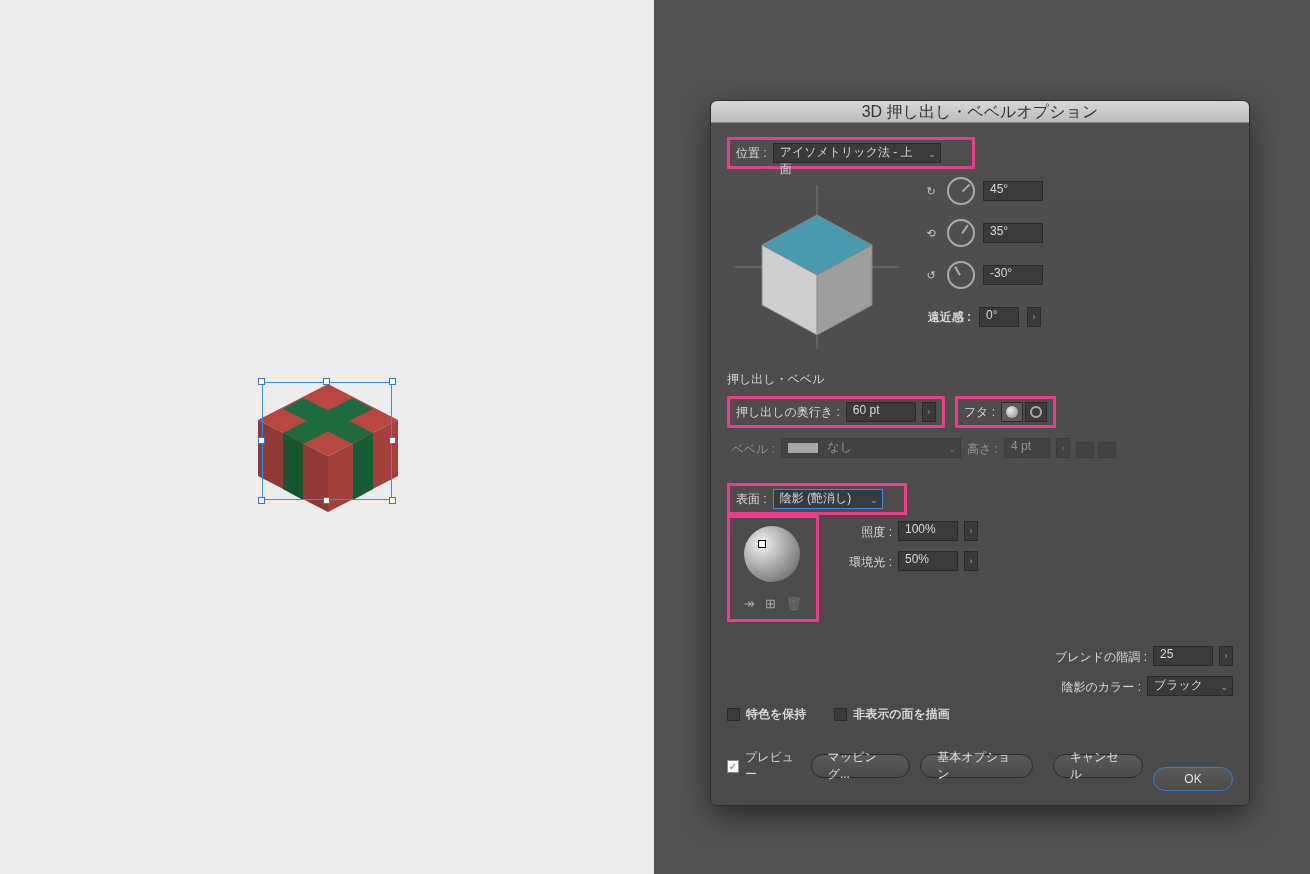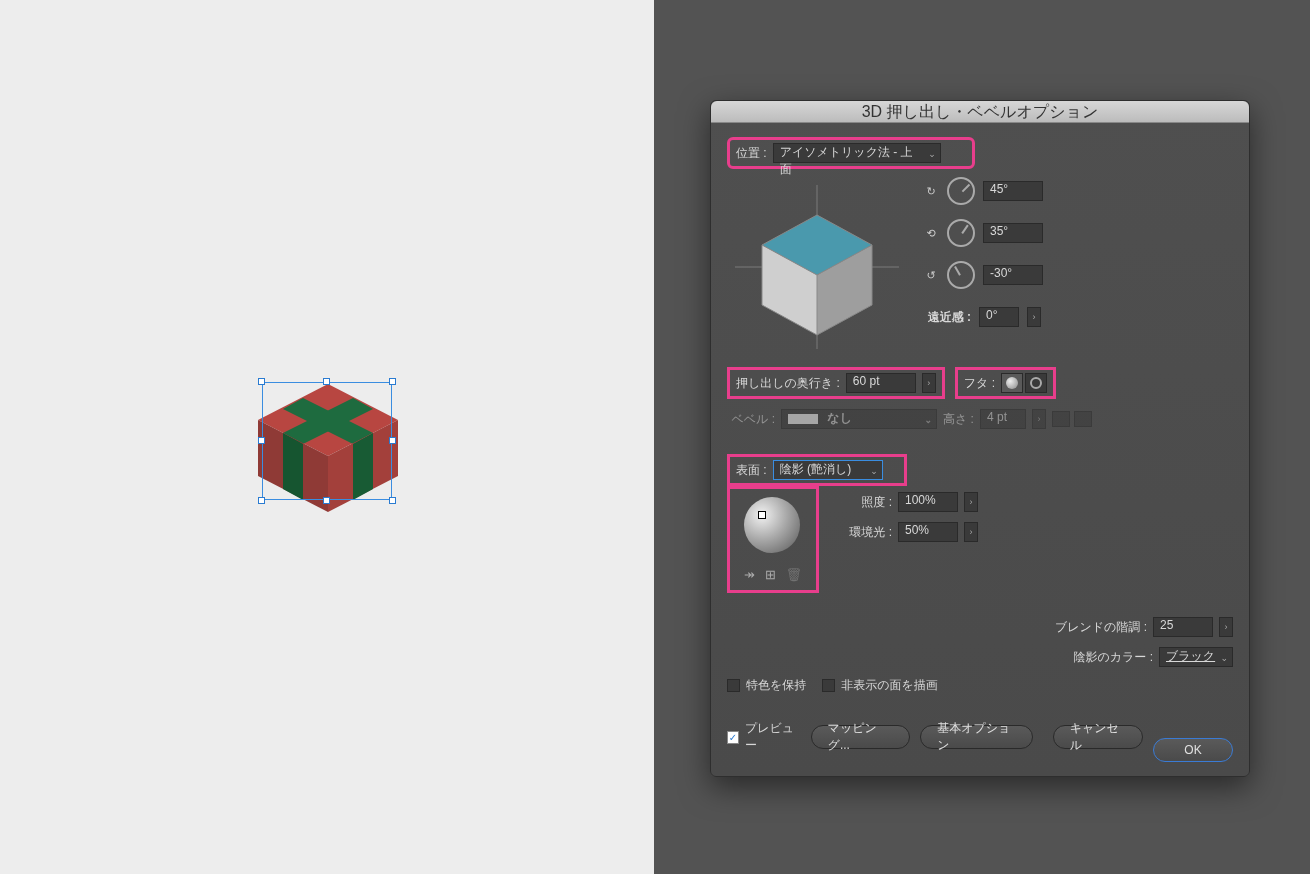--- a/index.html
+++ b/index.html
@@ -25,21 +25,21 @@
     background: linear-gradient(#d7d7d7,#bcbcbc);
     border-top-left-radius: 6px;
     border-top-right-radius: 6px;
     text-align: center;
     line-height: 22px;
     color: #333;
     font-size: 16px;
     border-bottom: 1px solid #888;
   }
   .dialog-body { padding: 14px 16px; }
-  .row { display: flex; align-items: center; margin-bottom: 10px; gap: 6px; }
+  .row { display: flex; align-items: flex-end; margin-bottom: 10px; gap: 6px; }
   .label { text-align: right; color: #d8d8d8; }
   .select, .num-input {
     background: #3a3a3a;
     border: 1px solid #2a2a2a;
     color: #d8d8d8;
     height: 20px;
     padding: 0 6px;
     font-size: 12px;
   }
   .select { padding-right: 16px; position: relative; }
@@ -160,21 +160,21 @@
     <div class="handle" style="right:-4px;bottom:-4px;"></div>
   </div>
 </div>
 
 <div class="panel-area"></div>
 
 <div class="dialog">
   <div class="titlebar">3D 押し出し・ベベルオプション</div>
   <div class="dialog-body">
 
-    <div class="highlight" style="width:248px;border-radius:6px;">
+    <div class="highlight" style="width:248px;">
       <span class="label">位置 :</span>
       <div class="select" style="width:168px;">
         <span>アイソメトリック法 - 上面</span>
         <span class="chev">⌄</span>
       </div>
     </div>
 
     <div class="row" style="align-items:flex-start; margin-top:8px;">
       <div class="cube-preview">
         <svg width="180" height="180" viewBox="0 0 180 180">
@@ -207,20 +207,21 @@
           <div class="num-input">-30°</div>
         </div>
         <div class="rot-row" style="margin-top:4px;">
           <span class="label" style="width:48px;font-weight:bold;">遠近感 :</span>
           <div class="num-input" style="width:40px;">0°</div>
           <div class="stepper">›</div>
         </div>
       </div>
     </div>
 
+    <div class="section-title">押し出し・ベベル</div>
 
     <div class="row" style="gap:10px;">
       <div class="highlight">
         <span class="label">押し出しの奥行き :</span>
         <div class="num-input" style="width:70px;">60 pt</div>
         <div class="stepper">›</div>
       </div>
       <div class="highlight">
         <span class="label">フタ :</span>
         <div class="cap-toggle">
@@ -229,21 +230,21 @@
             </div>
           <div class="cap-btn">
               <div class="cap-ring"></div>
             </div>
         </div>
       </div>
     </div>
 
     <div class="row dim-row">
       <span class="label" style="width:48px;">ベベル :</span>
-      <div class="select" style="width:156px;font-weight:bold;">
+      <div class="select" style="width:180px;">
         <span style="display:inline-block;width:30px;height:10px;background:#fff;vertical-align:middle;margin-right:6px;"></span>
         <span>なし</span>
         <span class="chev">⌄</span>
       </div>
       <span class="label">高さ :</span>
       <div class="num-input" style="width:46px;">4 pt</div>
       <div class="stepper">›</div>
       <div class="bevel-icons">
         <div class="bev-ic"></div>
         <div class="bev-ic"></div>
@@ -285,28 +286,28 @@
     </div>
 
     <div style="margin-top:24px;">
       <div class="row" style="justify-content:flex-end;">
         <span class="label">ブレンドの階調 :</span>
         <div class="num-input">25</div>
         <div class="stepper">›</div>
       </div>
       <div class="row" style="justify-content:flex-end;">
         <span class="label">陰影のカラー :</span>
-        <div class="select" style="width:74px;text-decoration:underline;">
+        <div class="select" style="width:86px;">
           <span>ブラック</span>
           <span class="chev">⌄</span>
         </div>
       </div>
     </div>
 
-    <div class="row" style="gap:16px;">
+    <div class="row" style="gap:28px;font-weight:bold;">
       <label style="display:flex;align-items:center;gap:6px;">
         <span class="checkbox empty"></span>
         <span>特色を保持</span>
       </label>
       <label style="display:flex;align-items:center;gap:6px;">
         <span class="checkbox empty"></span>
         <span>非表示の面を描画</span>
       </label>
     </div>
 

